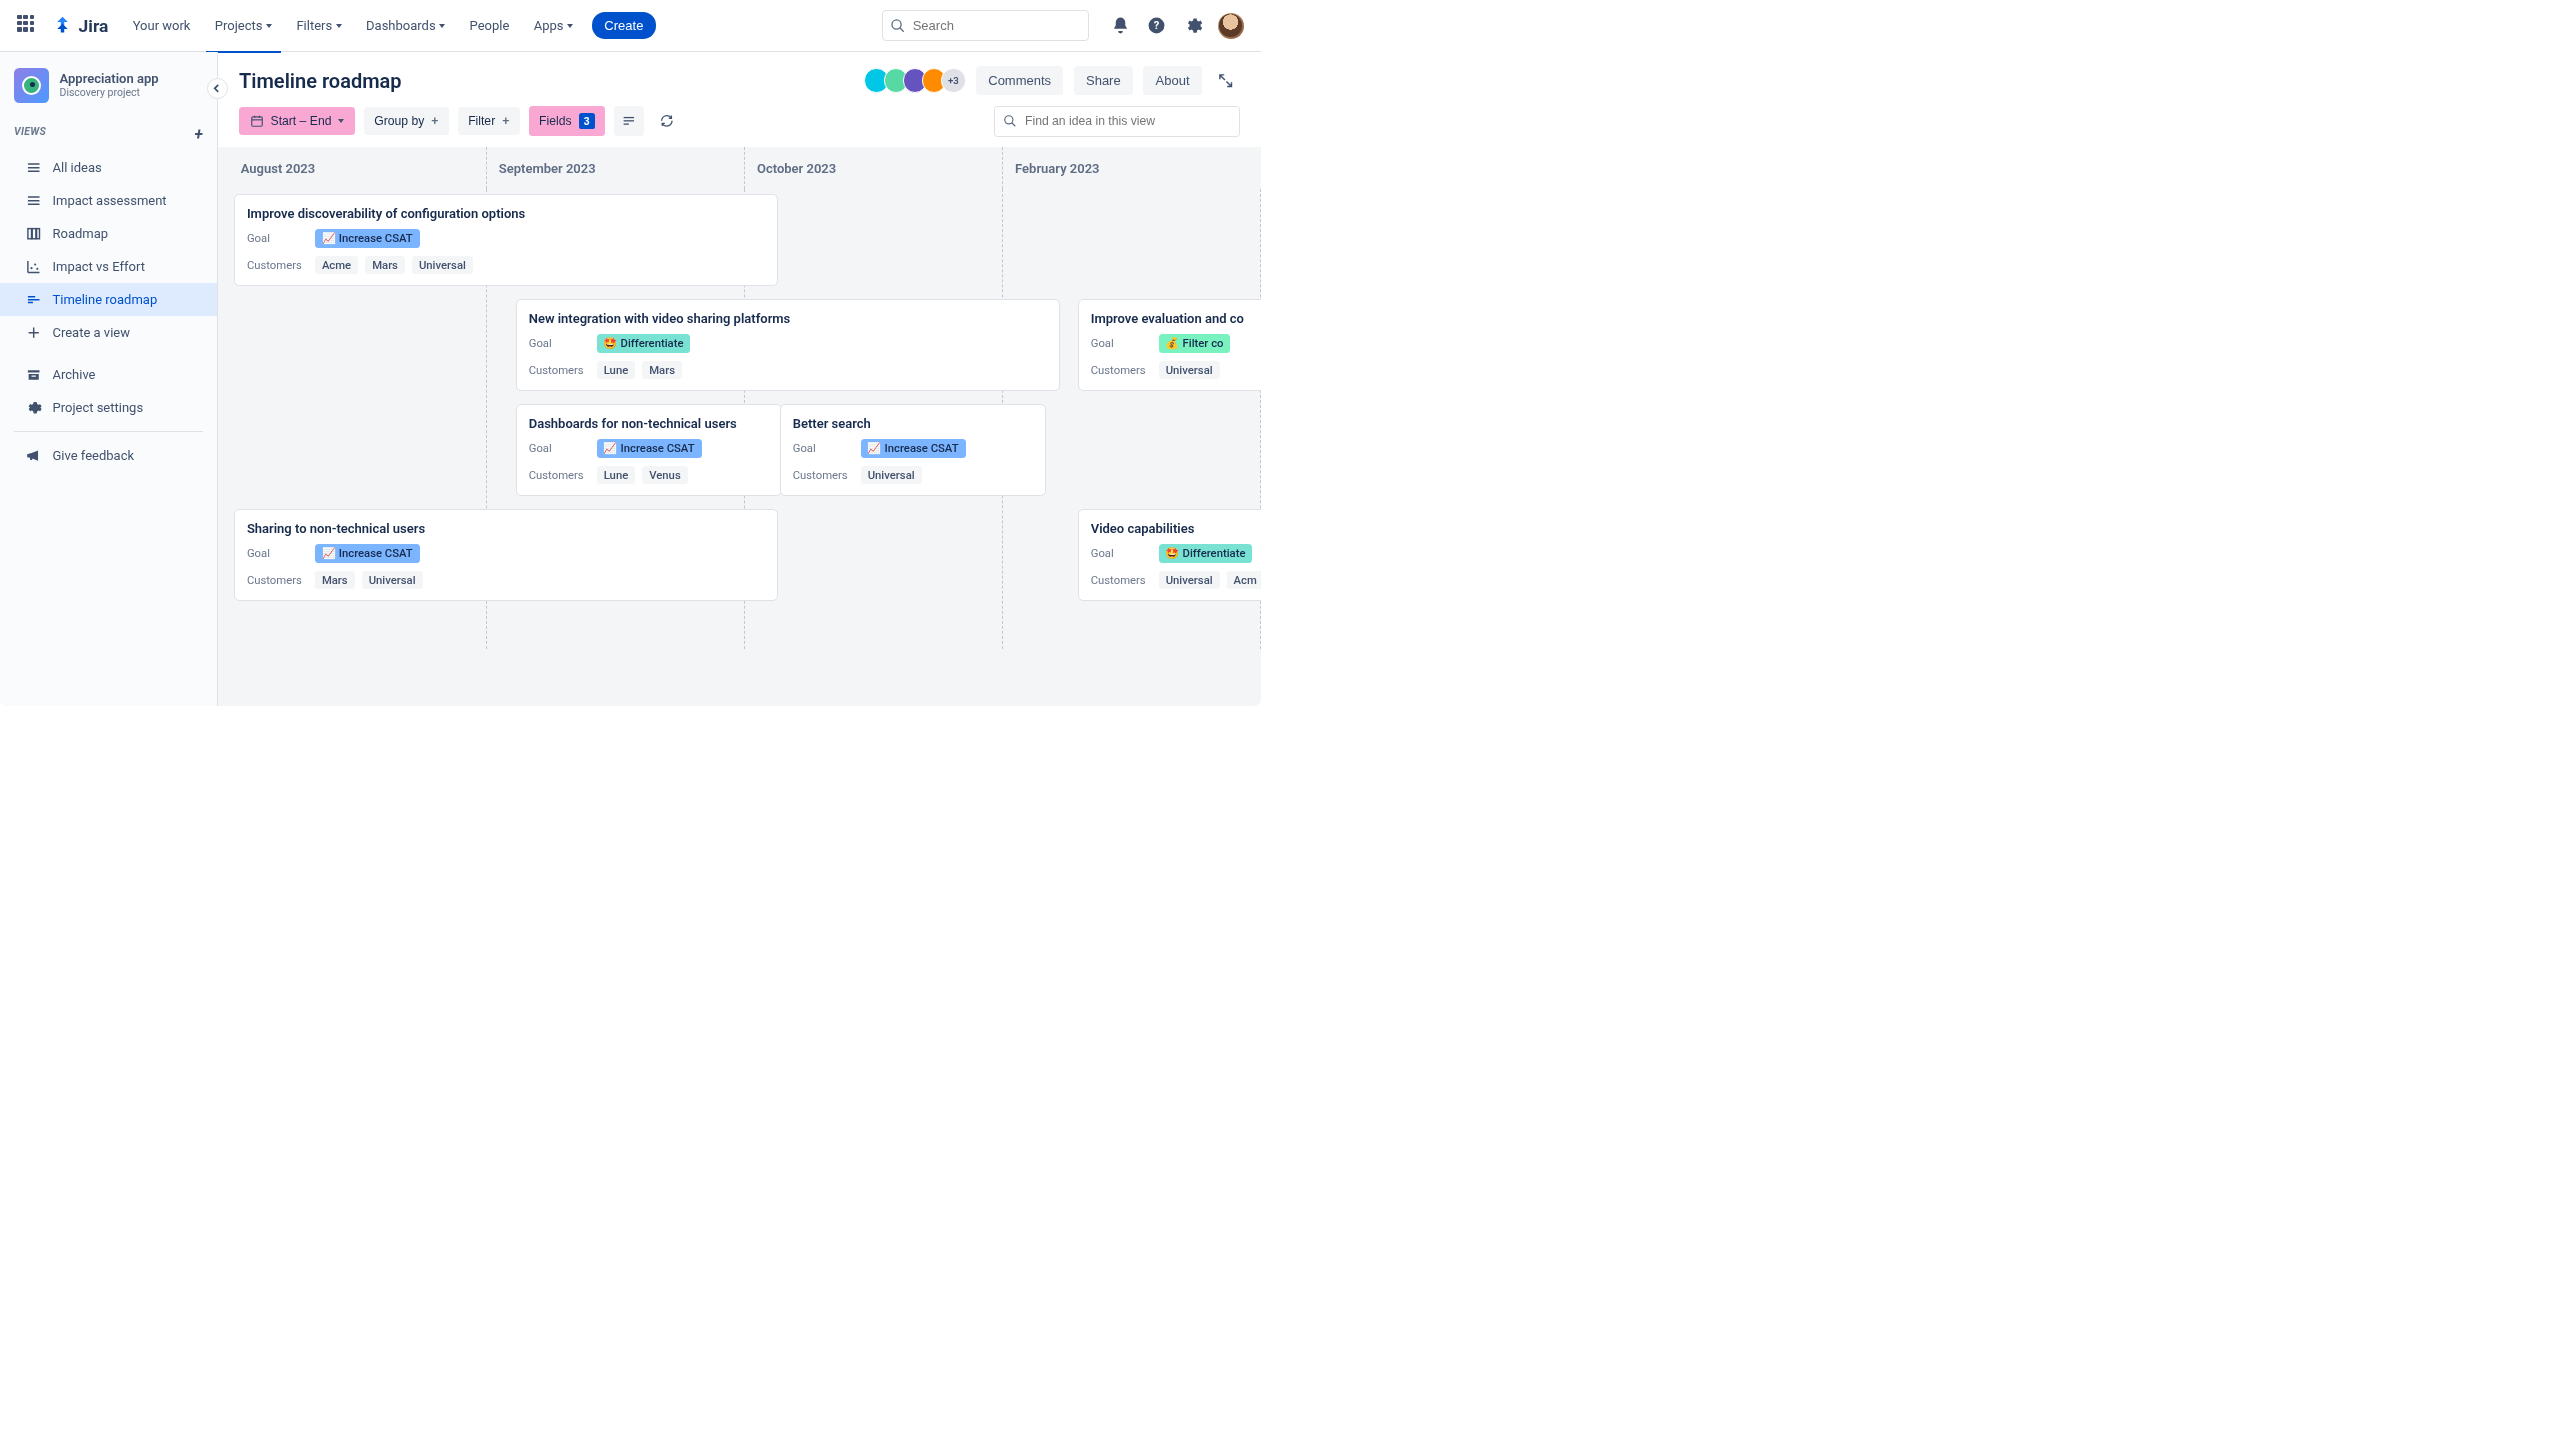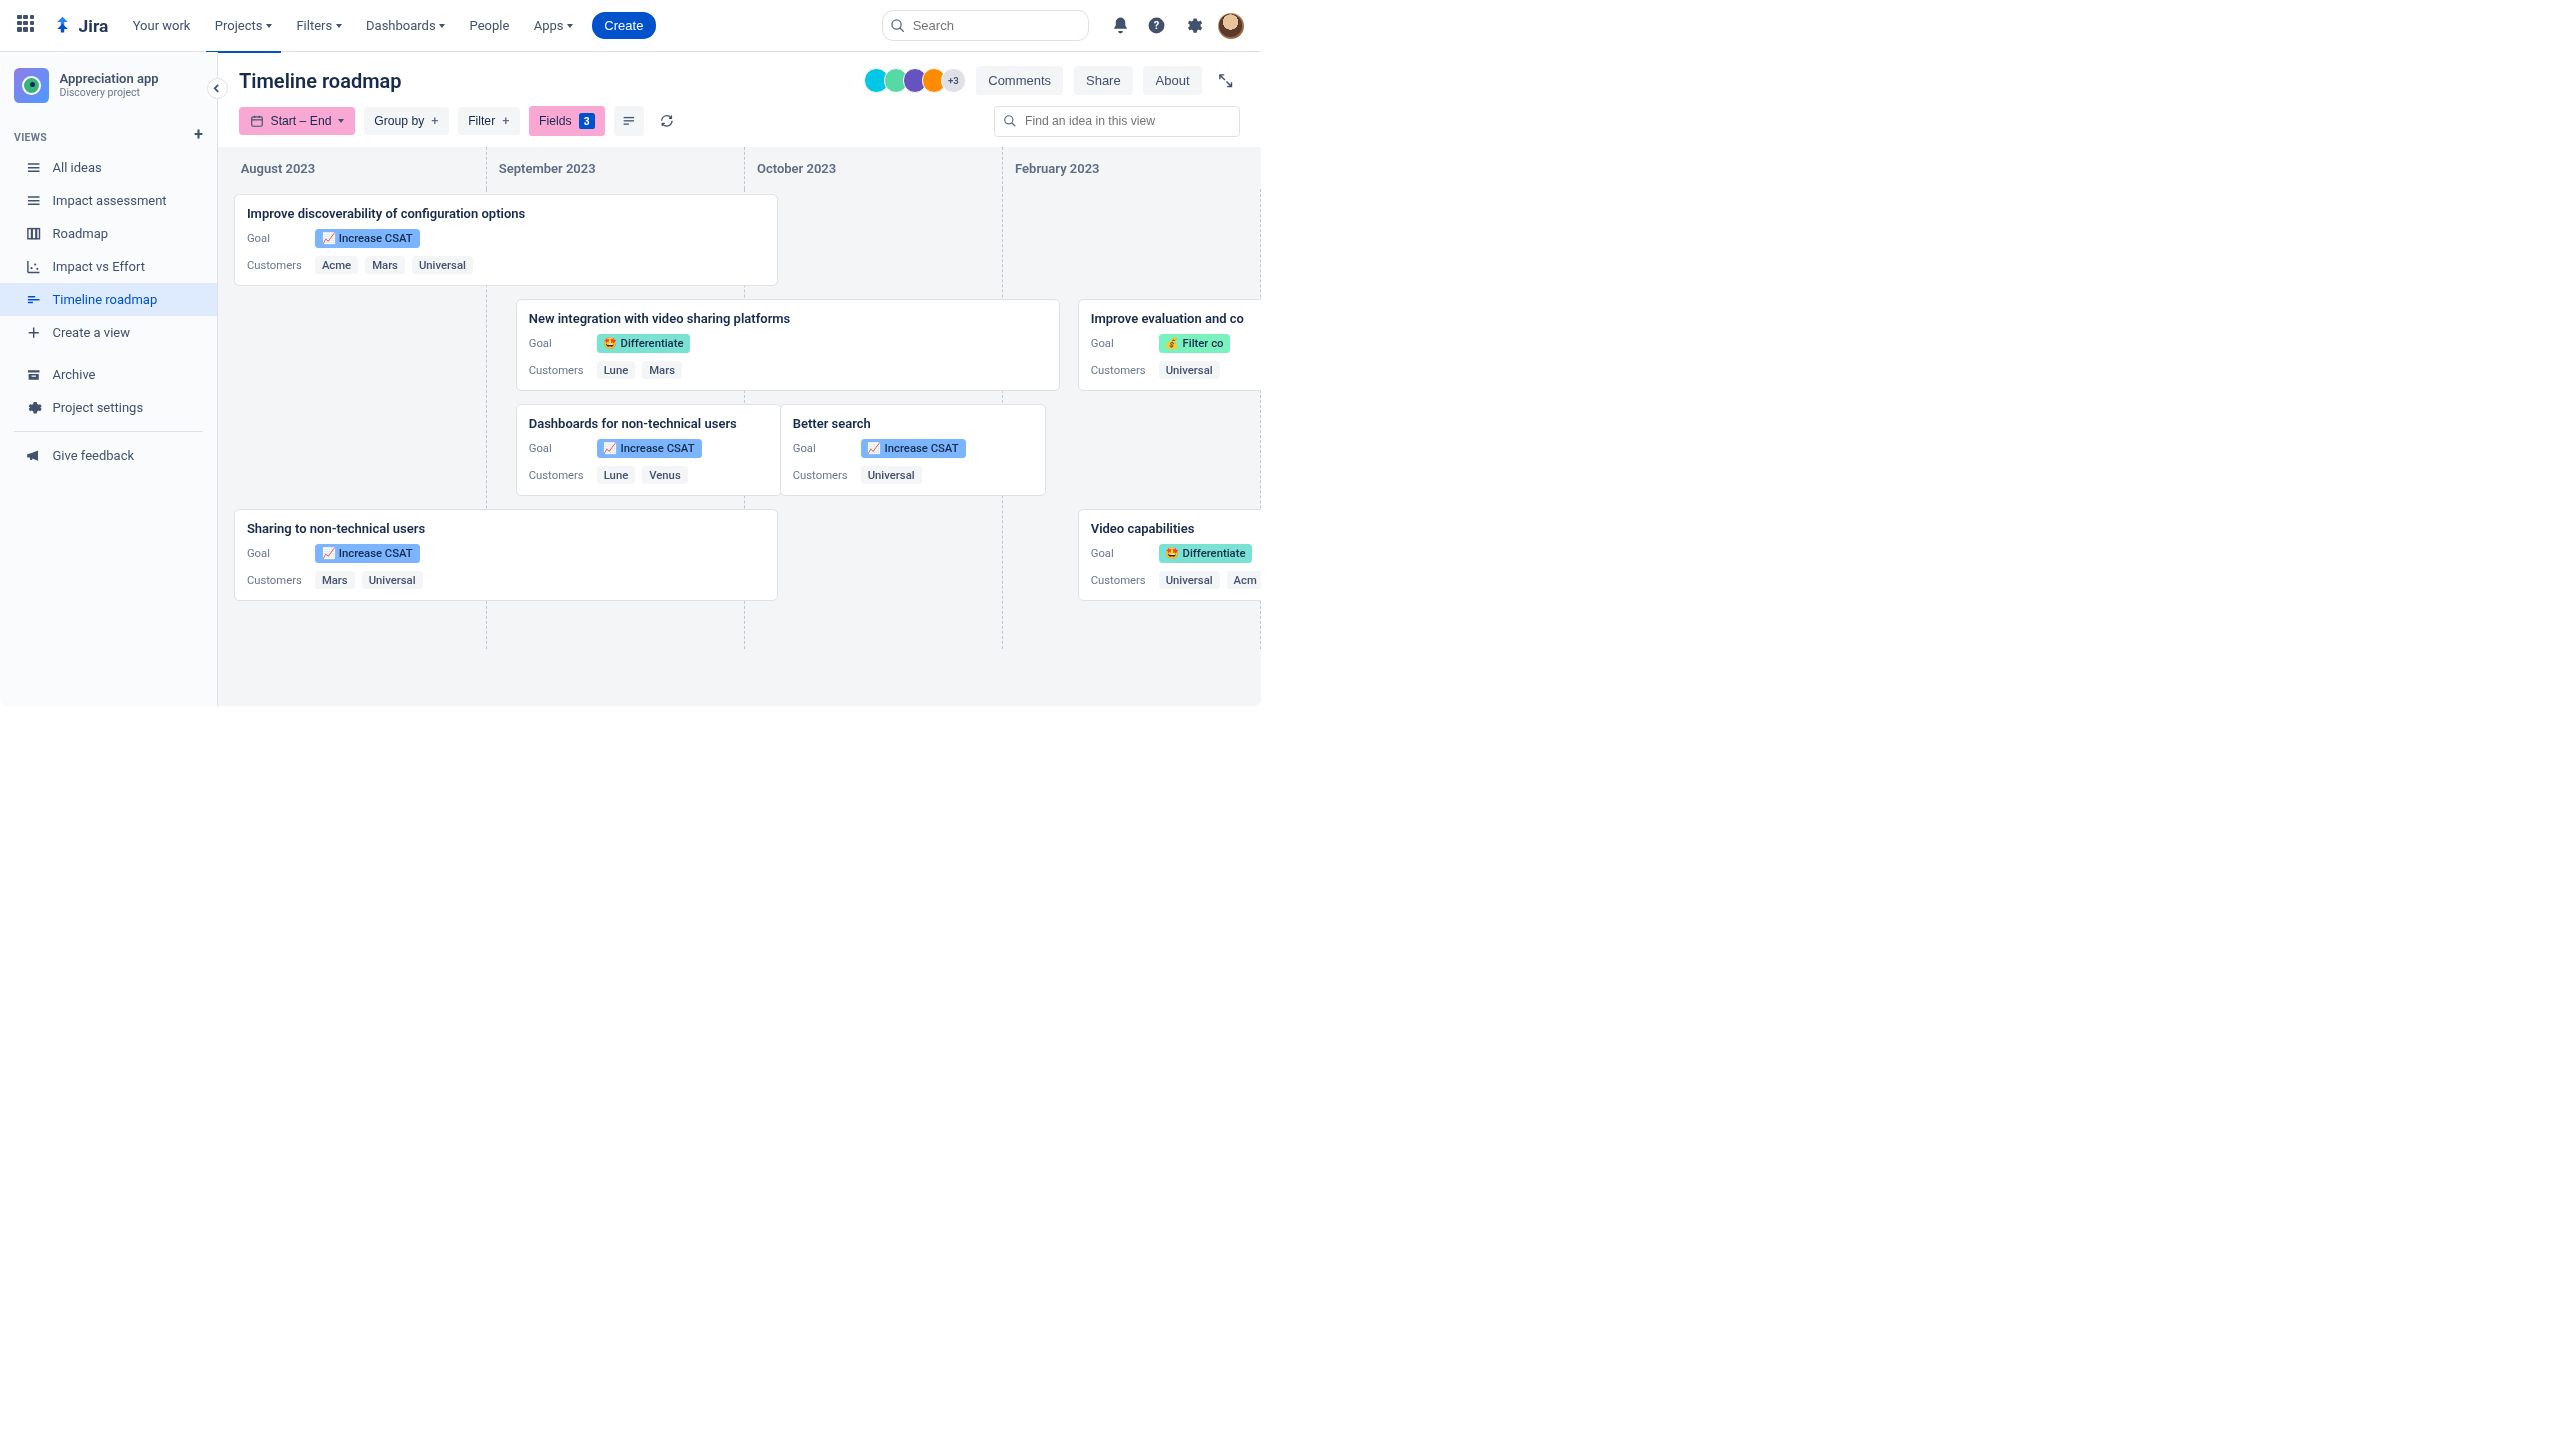--- a/index.html
+++ b/index.html
@@ -13,40 +13,40 @@
 .jira-logo { display: flex; align-items: center; gap: 5.2px; margin-right: 8.7px; cursor: pointer; }
 .jira-logo svg { width: 21px; height: 21px; }
 .jira-logo-text { font-weight: 700; color: #253858; font-size: 17.4px; }
 .nav-item { padding: 5.2px 8.7px; font-size: 13px; color: #42526E; cursor: pointer; display: flex; align-items: center; gap: 3.5px; border-radius: 3.5px; }
 .nav-item.active { position: relative; }
 .nav-item.active::after { content:''; position:absolute; bottom:-15px; left:0; right:0; height:2.6px; background:#0052CC; }
 .chev { width:0; height:0; border-left:3.5px solid transparent; border-right:3.5px solid transparent; border-top:4.4px solid #42526E; }
 .create-btn { background:#0052CC; color:#fff; border:none; padding:6.1px 12.2px; border-radius:13px; font-size:13px; font-weight:500; cursor:pointer; margin-left:3.5px; }
 .topnav-spacer { flex:1; }
 .search-wrap { position:relative; }
-.search-input { width: 207px; height: 31px; border:0.9px solid #DFE1E6; border-radius:11px; padding:0 10.5px 0 30px; font-size:13px; color:#3b82f6; }
+.search-input { width: 207px; height: 31px; border:0.9px solid #DFE1E6; border-radius:4px; padding:0 10.5px 0 30px; font-size:13px; color:#3b82f6; }
 .search-wrap svg { position:absolute; left:8.7px; top:7.8px; width:15.7px; height:15.7px; color:#5E6C84; }
 .topnav-right { display:flex; align-items:center; gap:12.2px; margin-left:12.2px; }
 .icon-btn { width:24.4px; height:24.4px; display:flex; align-items:center; justify-content:center; color:#42526E; cursor:pointer; }
 .avatar-photo { width:26px; height:26px; border-radius:50%; background: linear-gradient(135deg,#c29b6e,#8a5a3c); display:flex; align-items:center; justify-content:center; overflow:hidden; cursor:pointer; }
 .avatar-photo-inner { width:22.6px; height:22.6px; border-radius:50%; background: radial-gradient(circle at 50% 35%, #e8c39e 0 40%, #5b3a29 41% 100%); }
 
 
 .body { flex:1; display:flex; overflow:hidden; }
 
 
 .sidebar { width: 218px; background:#FAFBFC; border-right:0.9px solid #DFE1E6; display:flex; flex-direction:column; position:relative; }
 .collapse-btn { position:absolute; right:-10.5px; top:26px; width:21px; height:21px; border-radius:50%; background:#fff; border:0.9px solid #DFE1E6; display:flex; align-items:center; justify-content:center; cursor:pointer; z-index:5; }
 .project-header { display:flex; align-items:center; gap:10.5px; padding:15.7px 14px 8.7px 14px; }
 .project-icon { width:35px; height:35px; border-radius:5.2px; background:linear-gradient(135deg,#8F7EE7,#4C9AFF); display:flex; align-items:center; justify-content:center; }
 .project-icon-inner { width:19px; height:19px; border-radius:50%; background:#36B37E; border:2.6px solid #fff; position:relative; }
 .project-icon-inner::after { content:''; position:absolute; top:4.4px; left:6.1px; width:5.2px; height:5.2px; border-radius:50%; background:#172B4D; }
 .project-title { font-size:13px; font-weight:600; color:#42526E; }
 .project-sub { font-size:10.5px; color:#6B778C; }
-.section-label { font-size:10.5px; font-weight:700; color:#6B778C; padding: 14px 14px 7px 14px; letter-spacing:0.3px; display:flex; justify-content:space-between; align-items:flex-end; }
+.section-label { font-size:10.5px; font-weight:700; color:#6B778C; padding: 14px 14px 7px 14px; letter-spacing:0.3px; display:flex; justify-content:space-between; align-items:flex-start;font-style:italic; }
 .views-list { display:flex; flex-direction:column; }
 .view-item { display:flex; align-items:center; gap:10.5px; padding:7.8px 14px 7.8px 22.6px; font-size:13px; color:#42526E; cursor:pointer; border-left:2.6px solid transparent; }
 .view-item.selected { background:#DEEBFF; color:#0052CC; }
 .view-item svg, .view-item .icon-slot { width:17.4px; height:17.4px; flex-shrink:0; color:currentColor; }
 .sidebar-divider { height:0.9px; background:#DFE1E6; margin:7px 14px; }
 
 
 .main { flex:1; display:flex; flex-direction:column; overflow:hidden; }
 .main-header { display:flex; align-items:center; padding: 14px 21px 10.5px 21px; gap:10.5px; }
 .page-title { font-size:20px; font-weight:600; color:#172B4D; }

